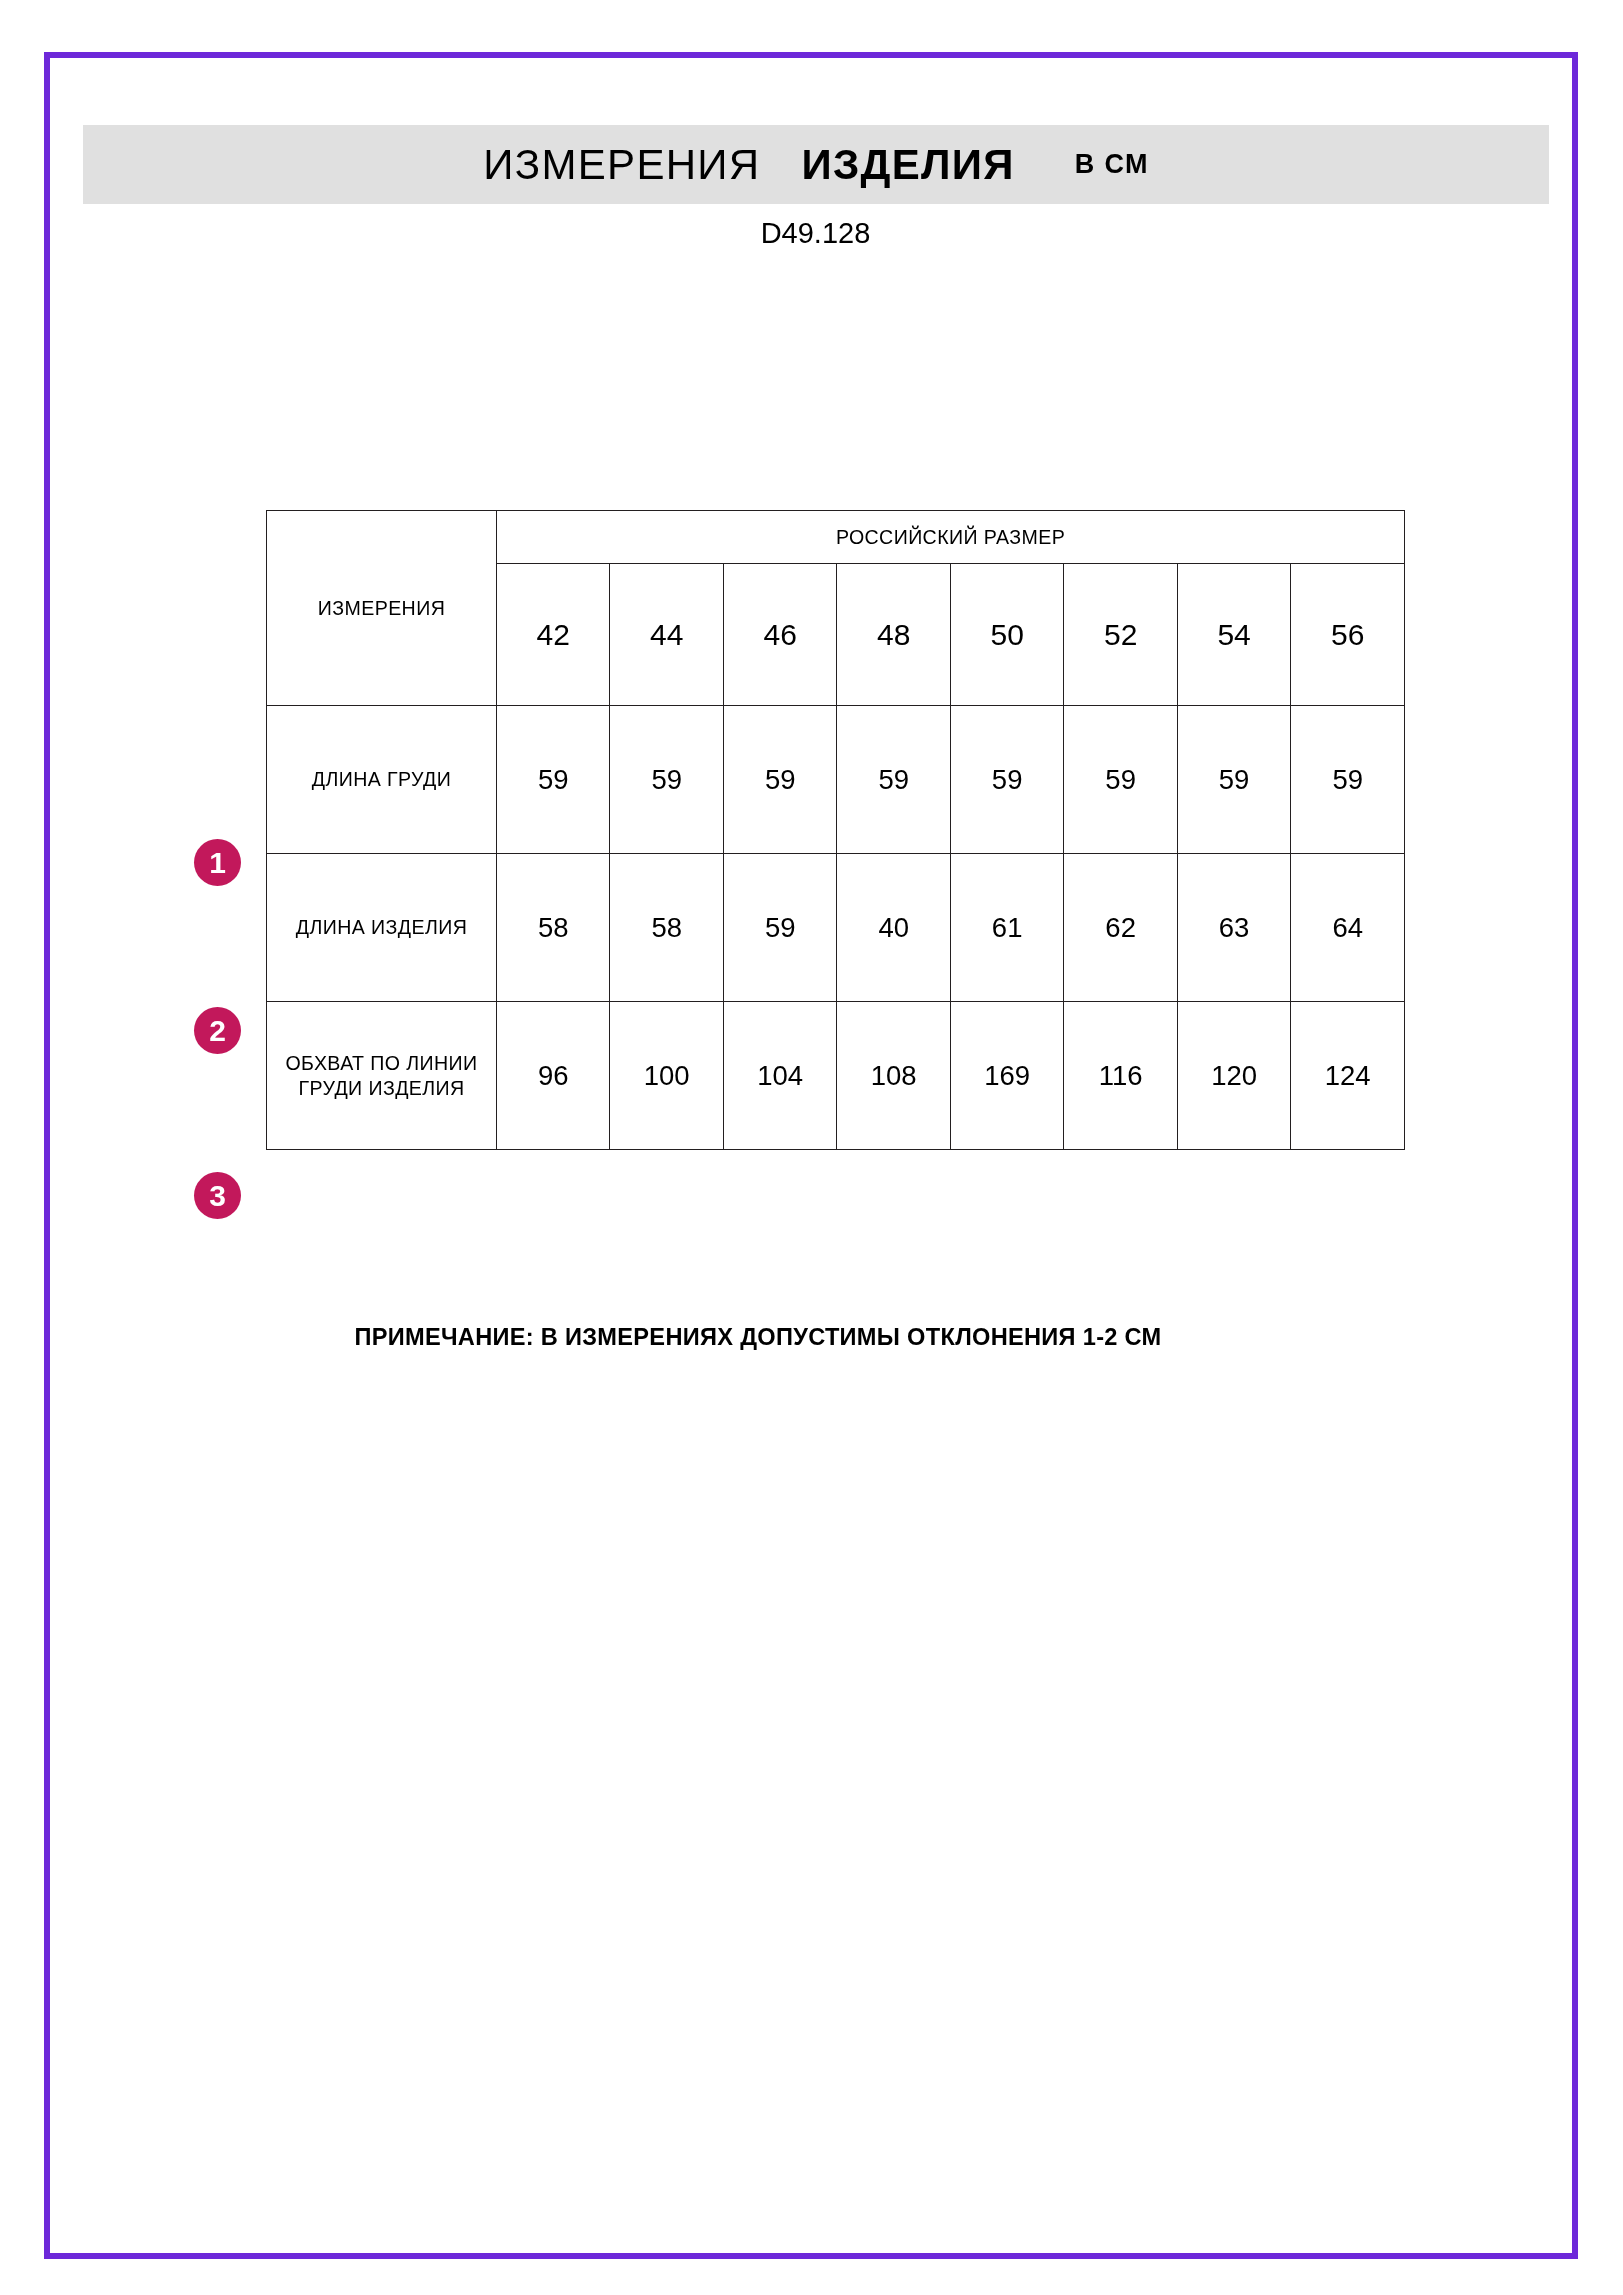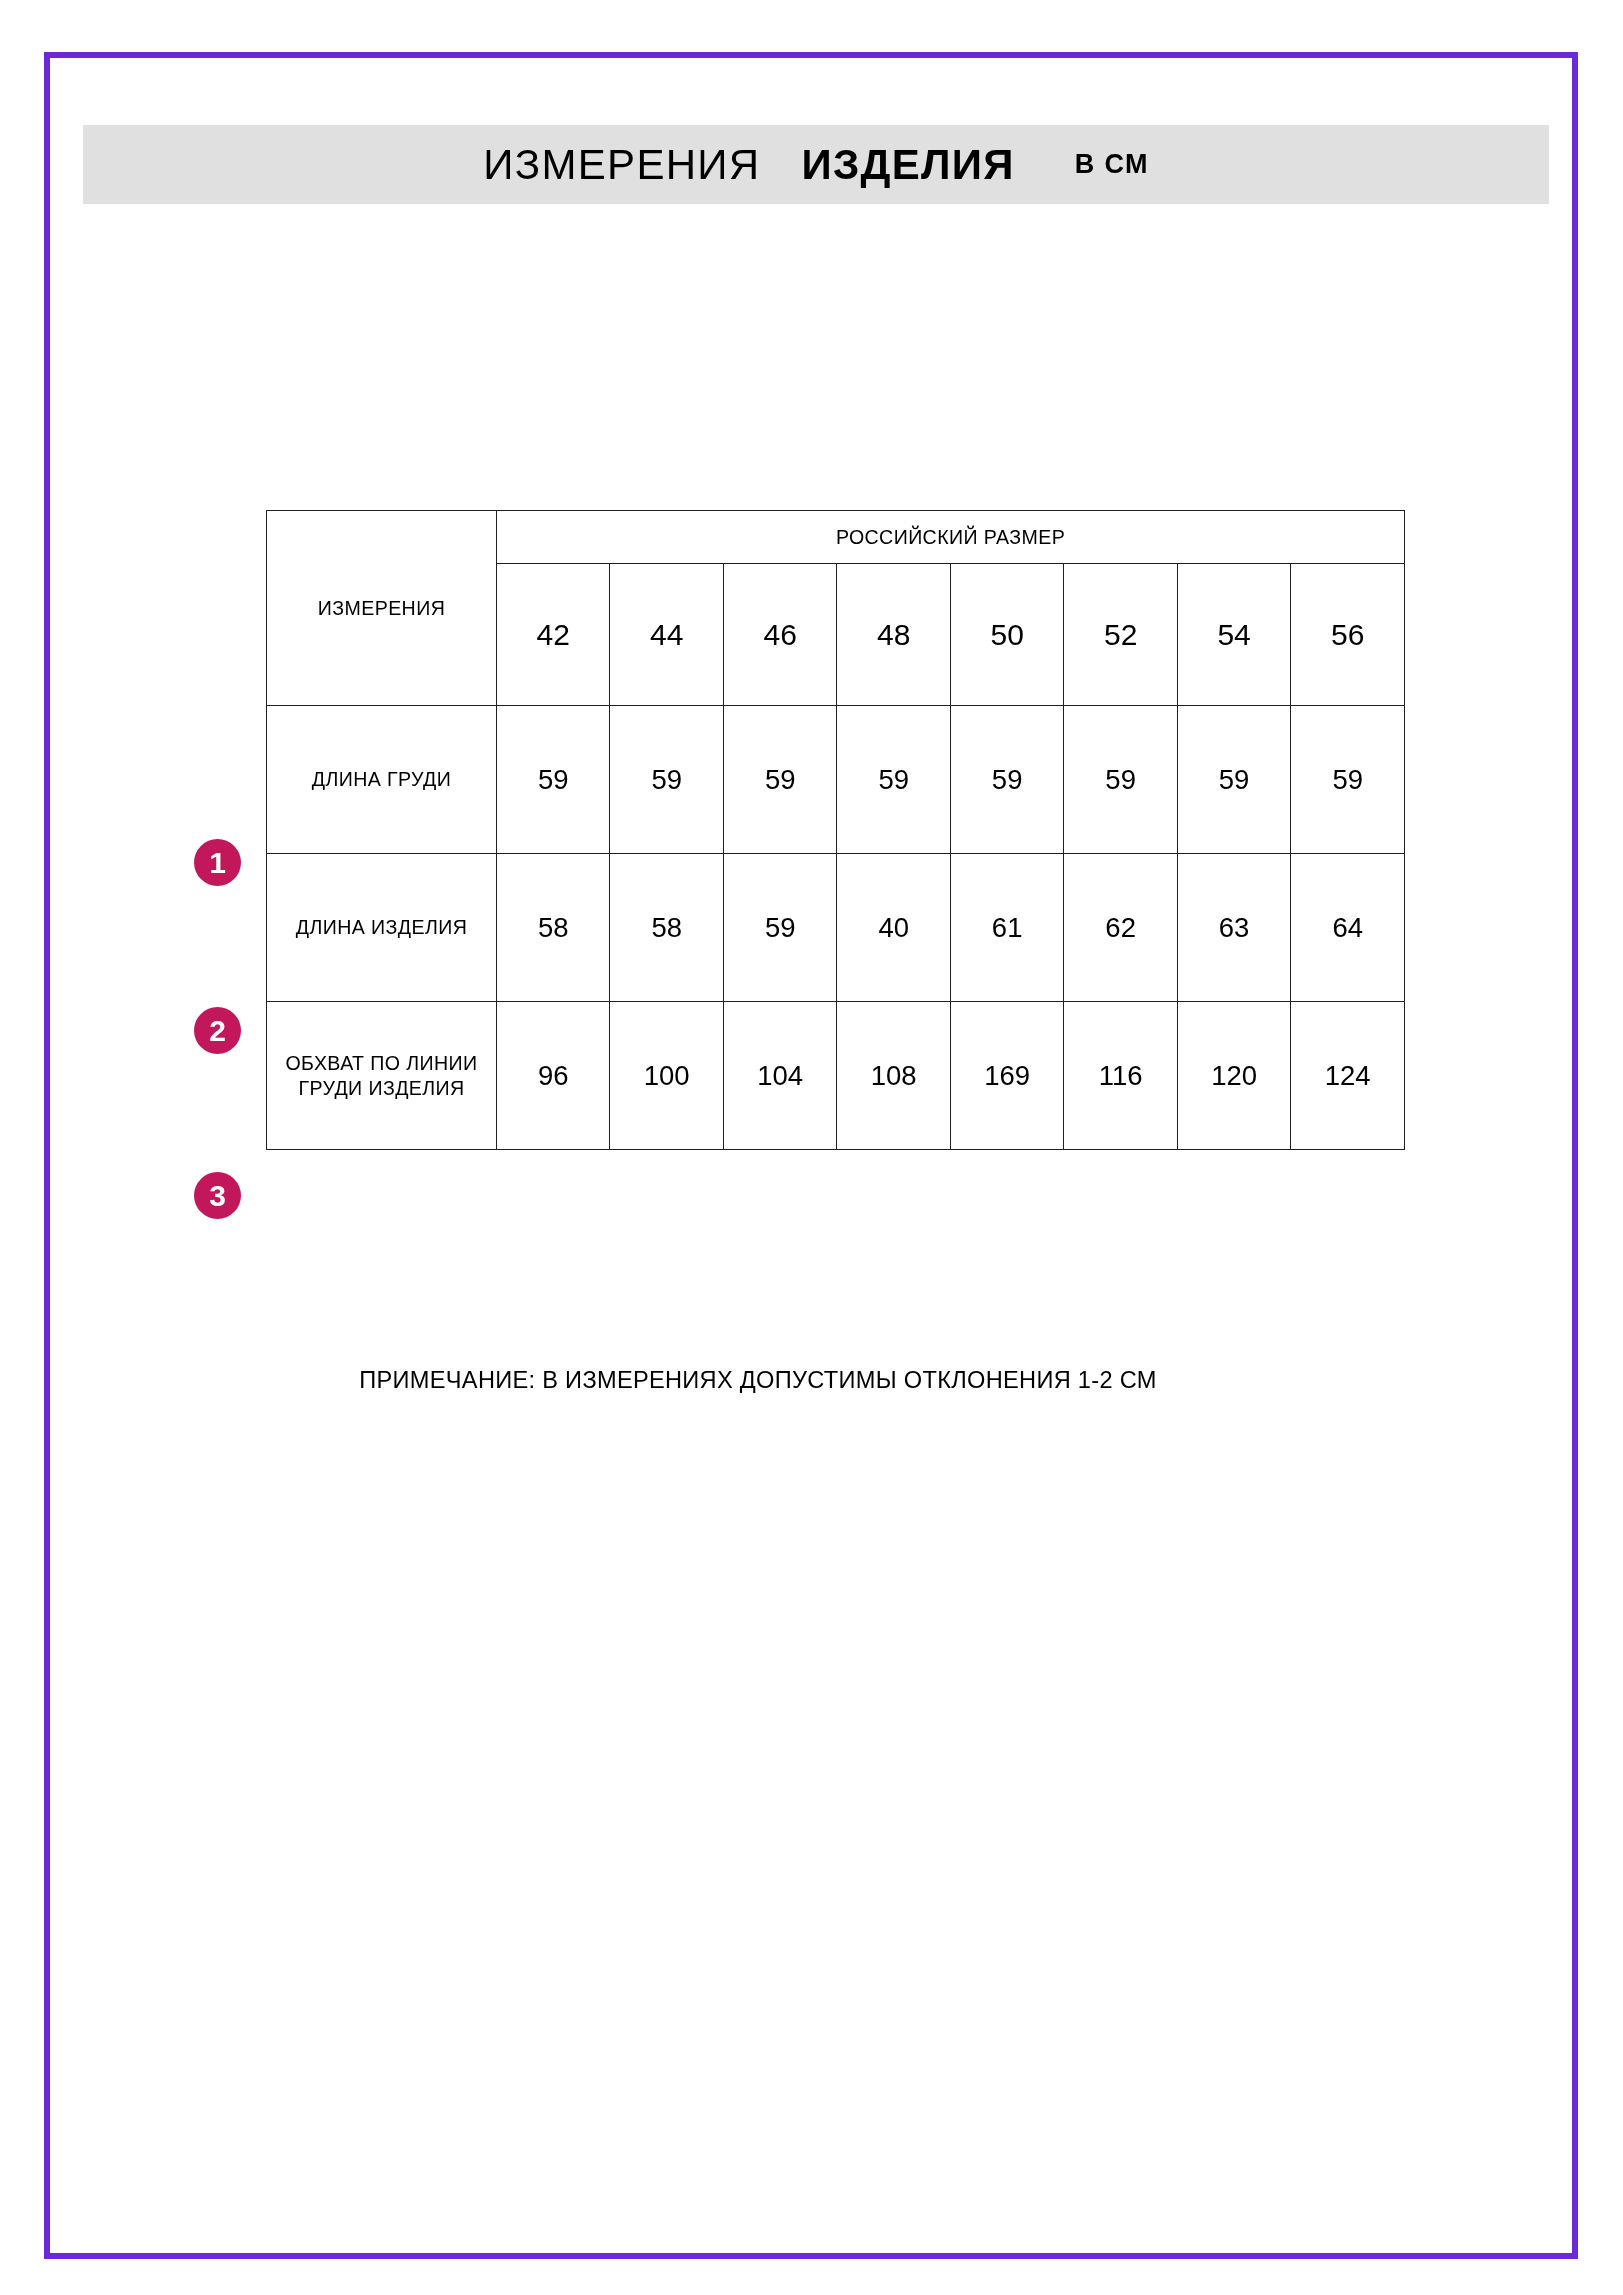--- a/index.html
+++ b/index.html
@@ -148,37 +148,37 @@
   .bullet-3 { top: 1114px; }
 
   
   .footer-note {
     position: absolute;
     left: 0;
     top: 1266px;
     width: 1416px;
     text-align: center;
     font-size: 23.6px;
-    font-weight: 400;
+    font-weight: 700;
     letter-spacing: 0.3px;
-    margin-top: 43px;
   }
 </style>
 </head>
 <body>
 
 <div class="page-frame">
   <div class="content">
 
     <div class="title-bar">
       <span class="t1">ИЗМЕРЕНИЯ</span>
       <span class="t2">ИЗДЕЛИЯ</span>
       <span class="t3">В СМ</span>
     </div>
 
+    <div class="article-code">D49.128</div>
 
 
     <div class="bullet bullet-1">1</div>
     <div class="bullet bullet-2">2</div>
     <div class="bullet bullet-3">3</div>
 
     <div class="table-wrap">
       <table class="size-table">
         <colgroup>
           <col class="col-label">

